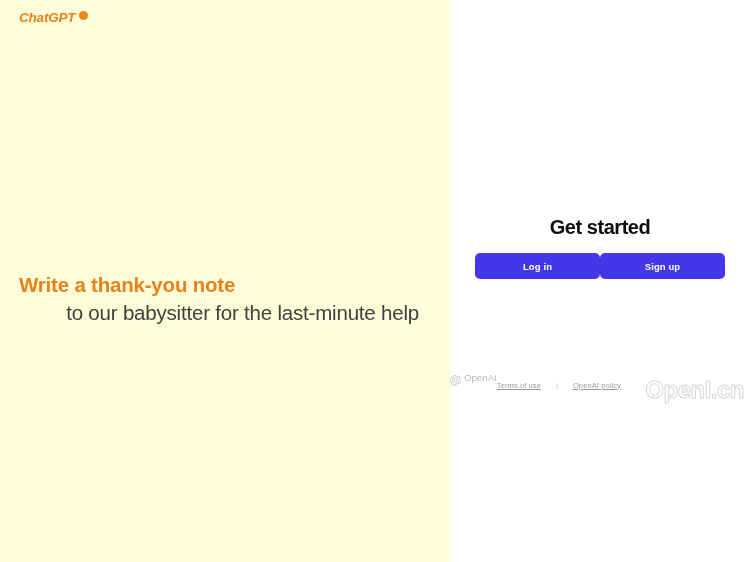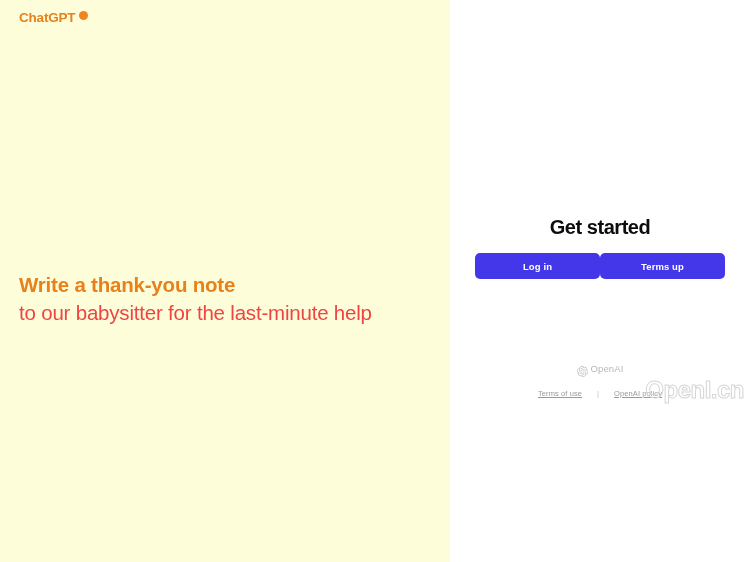--- a/index.html
+++ b/index.html
@@ -32,20 +32,21 @@
     flex: 0 0 450px;
     box-sizing: border-box;
   }
 
   .brand {
     position: absolute;
     top: 11px;
     left: 19px;
     display: flex;
     gap: 3px;
+    font-style: italic;
   }
   .brand-wordmark {
     font-size: 13.5px;
     font-weight: bold;
     color: #E8811C;
     letter-spacing: -0.2px;
     line-height: 1;
   }
   .brand-dot {
     width: 9px;
@@ -67,21 +68,22 @@
     margin-top: 28px;
   }
   .promo-line-strong {
     display: block;
     font-weight: bold;
     color: #E8811C;
   }
   .promo-line-regular {
     display: block;
     font-weight: normal;
-    color: #ef4444;
+    color: #404040;
+    text-align: right;
   }
 
   
   .auth-panel {
     position: relative;
     flex: 1 1 auto;
     height: 420px;
     background: #FFFFFF;
     box-sizing: border-box;
   }
@@ -126,21 +128,21 @@
     padding: 0;
   }
 
   
   .auth-footer {
     position: absolute;
     left: 0;
     right: 0;
     bottom: 22px;
     display: flex;
-    flex-direction: column;
+    flex-direction: row;
     align-items: center;
   }
 
   .footer-brand {
     display: flex;
     align-items: center;
     gap: 3px;
     margin-bottom: 15px;
   }
   .footer-brand-mark {
@@ -206,21 +208,21 @@
 
   </section>
 
   <section class="auth-panel">
 
     <div class="auth-center">
       <h1 class="auth-heading">Get started</h1>
 
       <div class="auth-buttons">
         <button class="auth-button">Log in</button>
-        <button class="auth-button">Terms up</button>
+        <button class="auth-button">Sign up</button>
       </div>
     </div>
 
     <div class="auth-footer">
 
       <div class="footer-brand">
         <span class="footer-brand-mark">
           <svg width="11" height="11" viewBox="0 0 24 24" aria-hidden="true">
             <path fill="#C6C6C6" d="M22.28 9.82a5.99 5.99 0 0 0-.52-4.91 6.05 6.05 0 0 0-6.51-2.9A6.07 6.07 0 0 0 4.98 4.18a5.99 5.99 0 0 0-4 2.9 6.05 6.05 0 0 0 .74 7.1 5.98 5.98 0 0 0 .51 4.91 6.05 6.05 0 0 0 6.52 2.9A5.98 5.98 0 0 0 13.26 24a6.06 6.06 0 0 0 5.77-4.21 5.99 5.99 0 0 0 4-2.9 6.06 6.06 0 0 0-.75-7.07Zm-9.02 12.6a4.48 4.48 0 0 1-2.88-1.04l.14-.08 4.78-2.76a.79.79 0 0 0 .39-.68V11.1l2.02 1.17a.07.07 0 0 1 .04.05v5.58a4.5 4.5 0 0 1-4.5 4.52Zm-9.66-4.13a4.47 4.47 0 0 1-.54-3.01l.14.09 4.78 2.76a.77.77 0 0 0 .78 0l5.84-3.37v2.33a.08.08 0 0 1-.03.06L9.74 19.95a4.5 4.5 0 0 1-6.14-1.65ZM2.34 7.9a4.49 4.49 0 0 1 2.35-1.97V11.6a.77.77 0 0 0 .38.67l5.82 3.36L8.87 16.8a.07.07 0 0 1-.07 0l-4.83-2.79A4.5 4.5 0 0 1 2.34 7.9Zm16.6 3.86-5.83-3.39 2.02-1.16a.07.07 0 0 1 .07 0l4.83 2.79a4.49 4.49 0 0 1-.68 8.1v-5.67a.78.78 0 0 0-.41-.67Zm2.01-3.02-.14-.09-4.77-2.78a.78.78 0 0 0-.79 0L9.42 9.24V6.91a.07.07 0 0 1 .03-.06l4.83-2.79a4.49 4.49 0 0 1 6.67 4.65ZM8.32 12.87 6.3 11.71a.08.08 0 0 1-.04-.06V6.08a4.49 4.49 0 0 1 7.37-3.45l-.14.08-4.78 2.76a.79.79 0 0 0-.39.68v6.72Zm1.1-2.36 2.6-1.5 2.61 1.5v3l-2.6 1.5-2.61-1.5v-3Z"></path>
           </svg>

